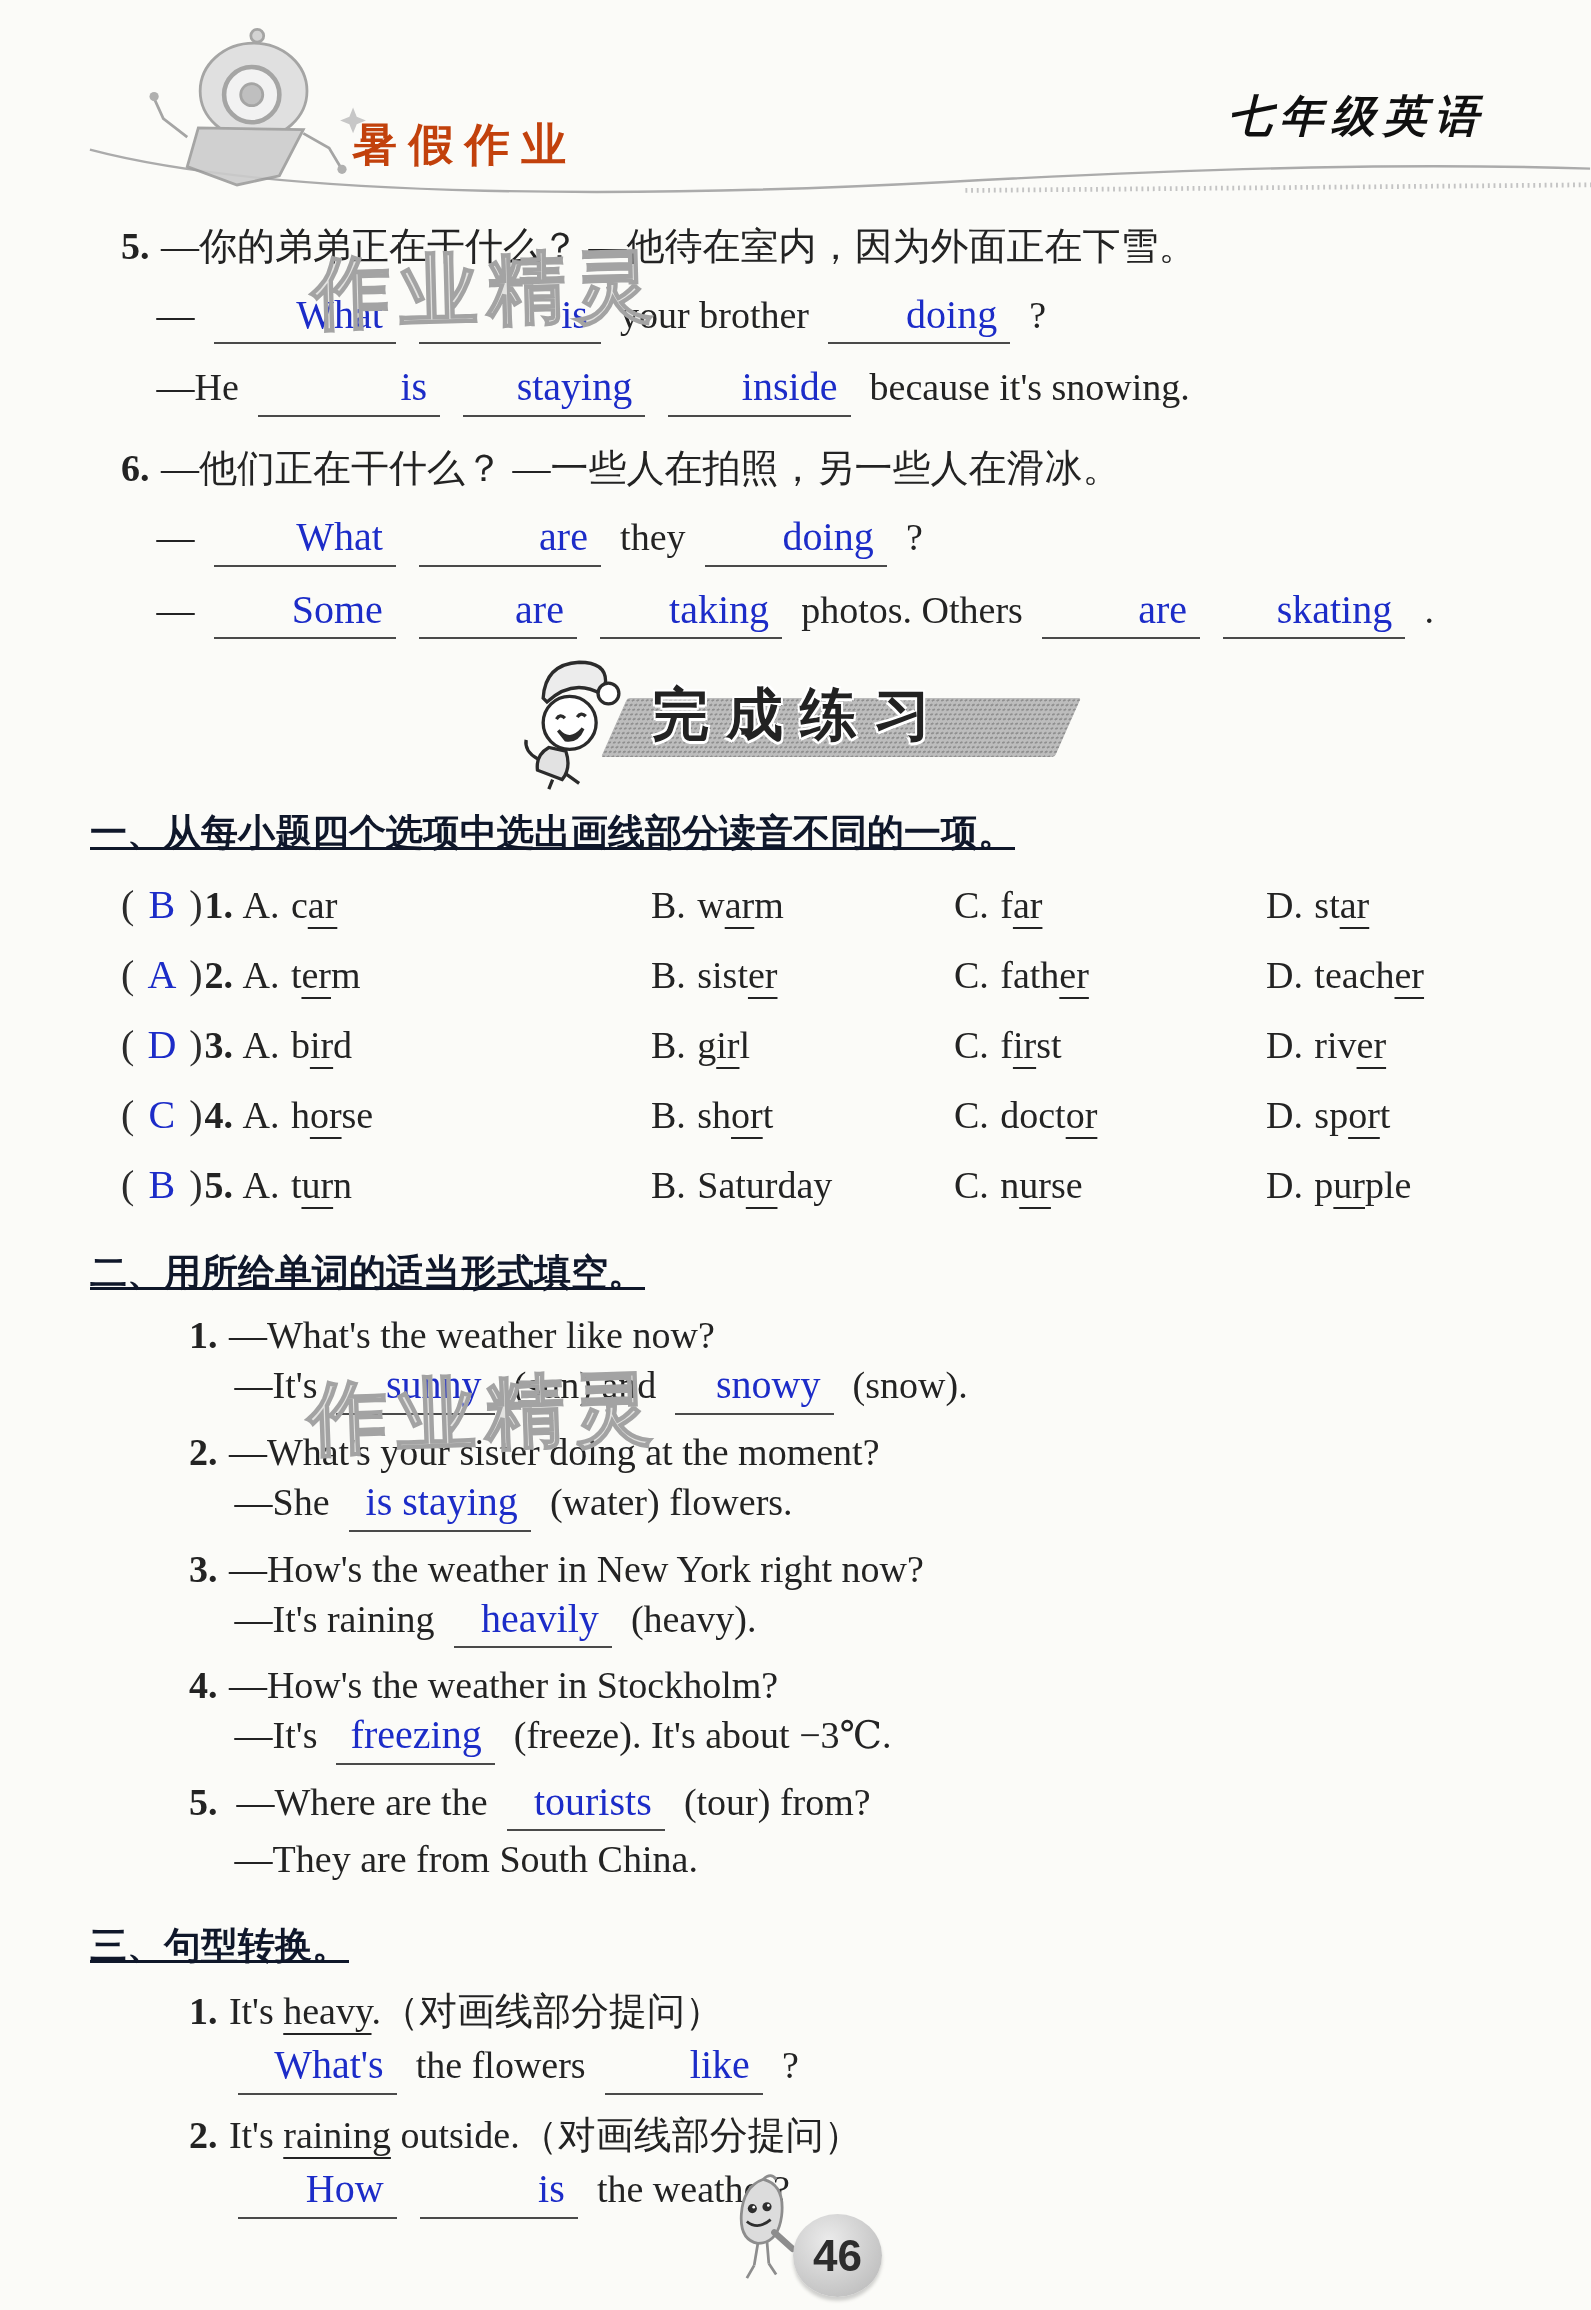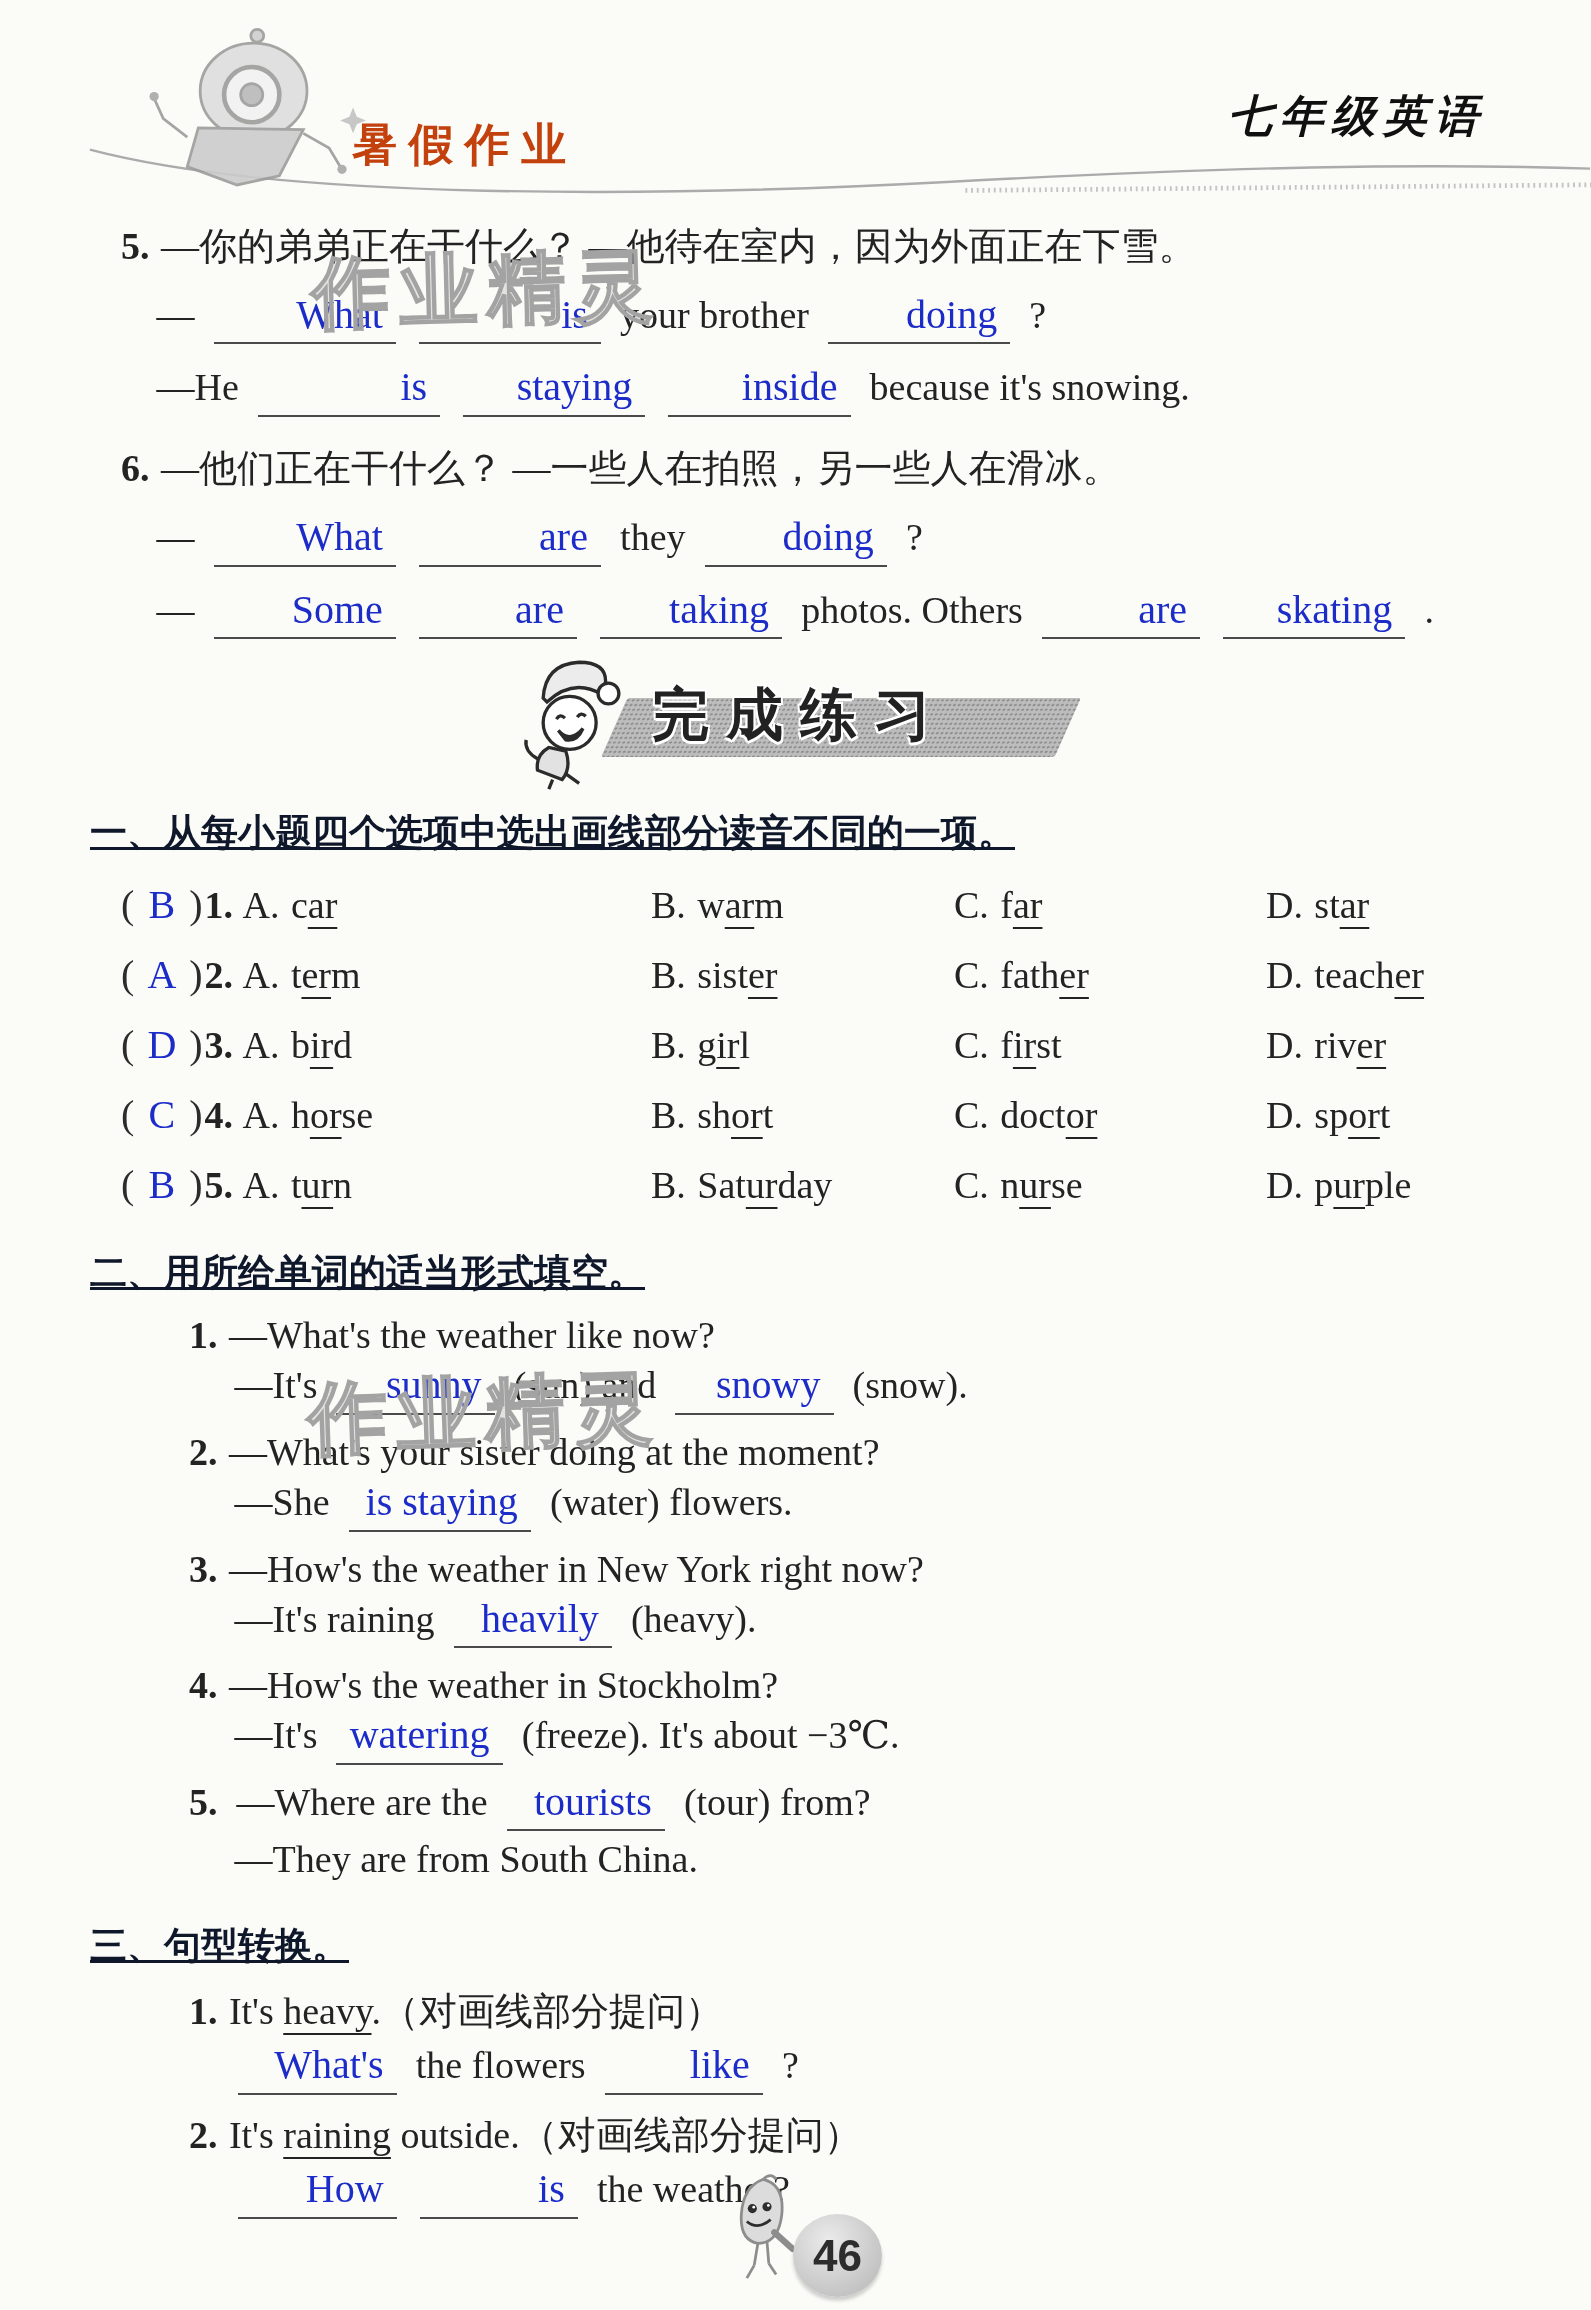--- a/index.html
+++ b/index.html
@@ -261,21 +261,21 @@
       </div>
     </div>
 
     <div class="fill-item">
       <div class="fi-q">
         <span class="qnum">4.</span>
         <span>—How's the weather in Stockholm?</span>
       </div>
       <div class="fi-a">
         <span class="seg">—It's</span>
-        <span class="blank sm"><span class="ans">watering</span></span>
+        <span class="blank sm"><span class="ans">freezing</span></span>
         <span class="seg">(freeze). It's about −3℃.</span>
       </div>
     </div>
 
     <div class="fill-item">
       <div class="fi-q">
         <span class="qnum">5.</span>
         <span class="seg">—Where are the</span>
         <span class="blank sm"><span class="ans">tourists</span></span>
         <span class="seg">(tour) from?</span>

